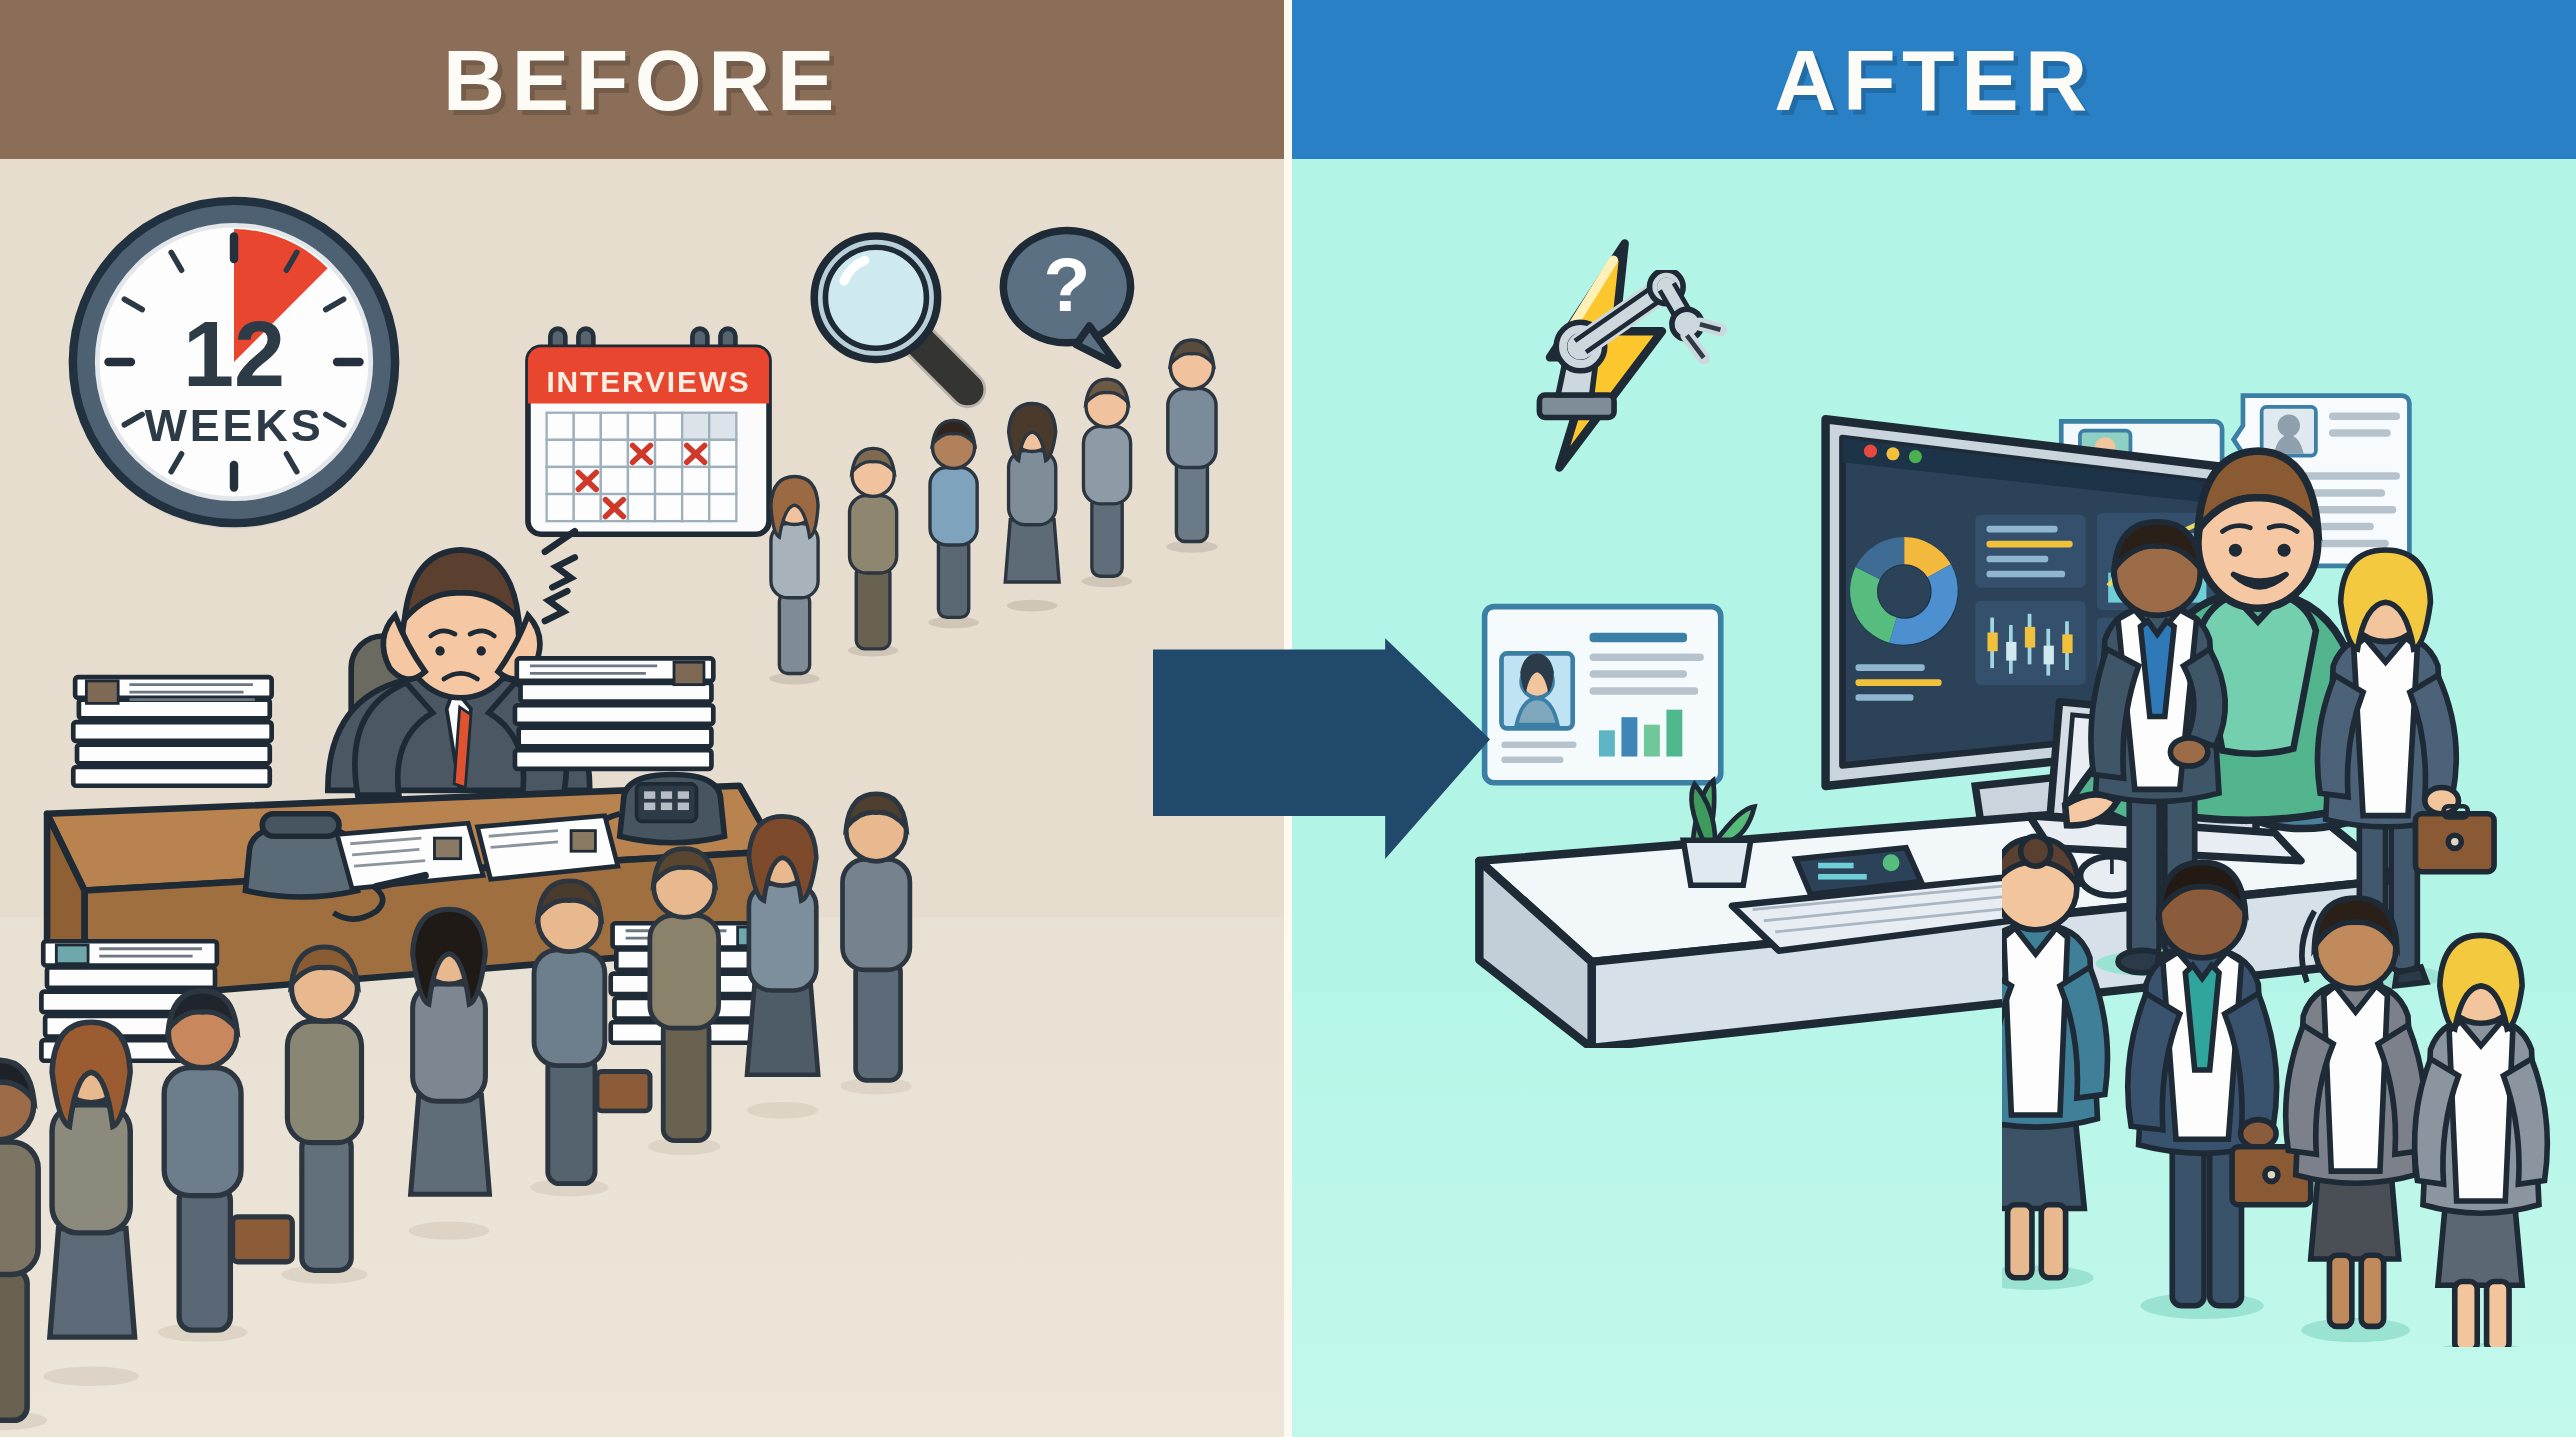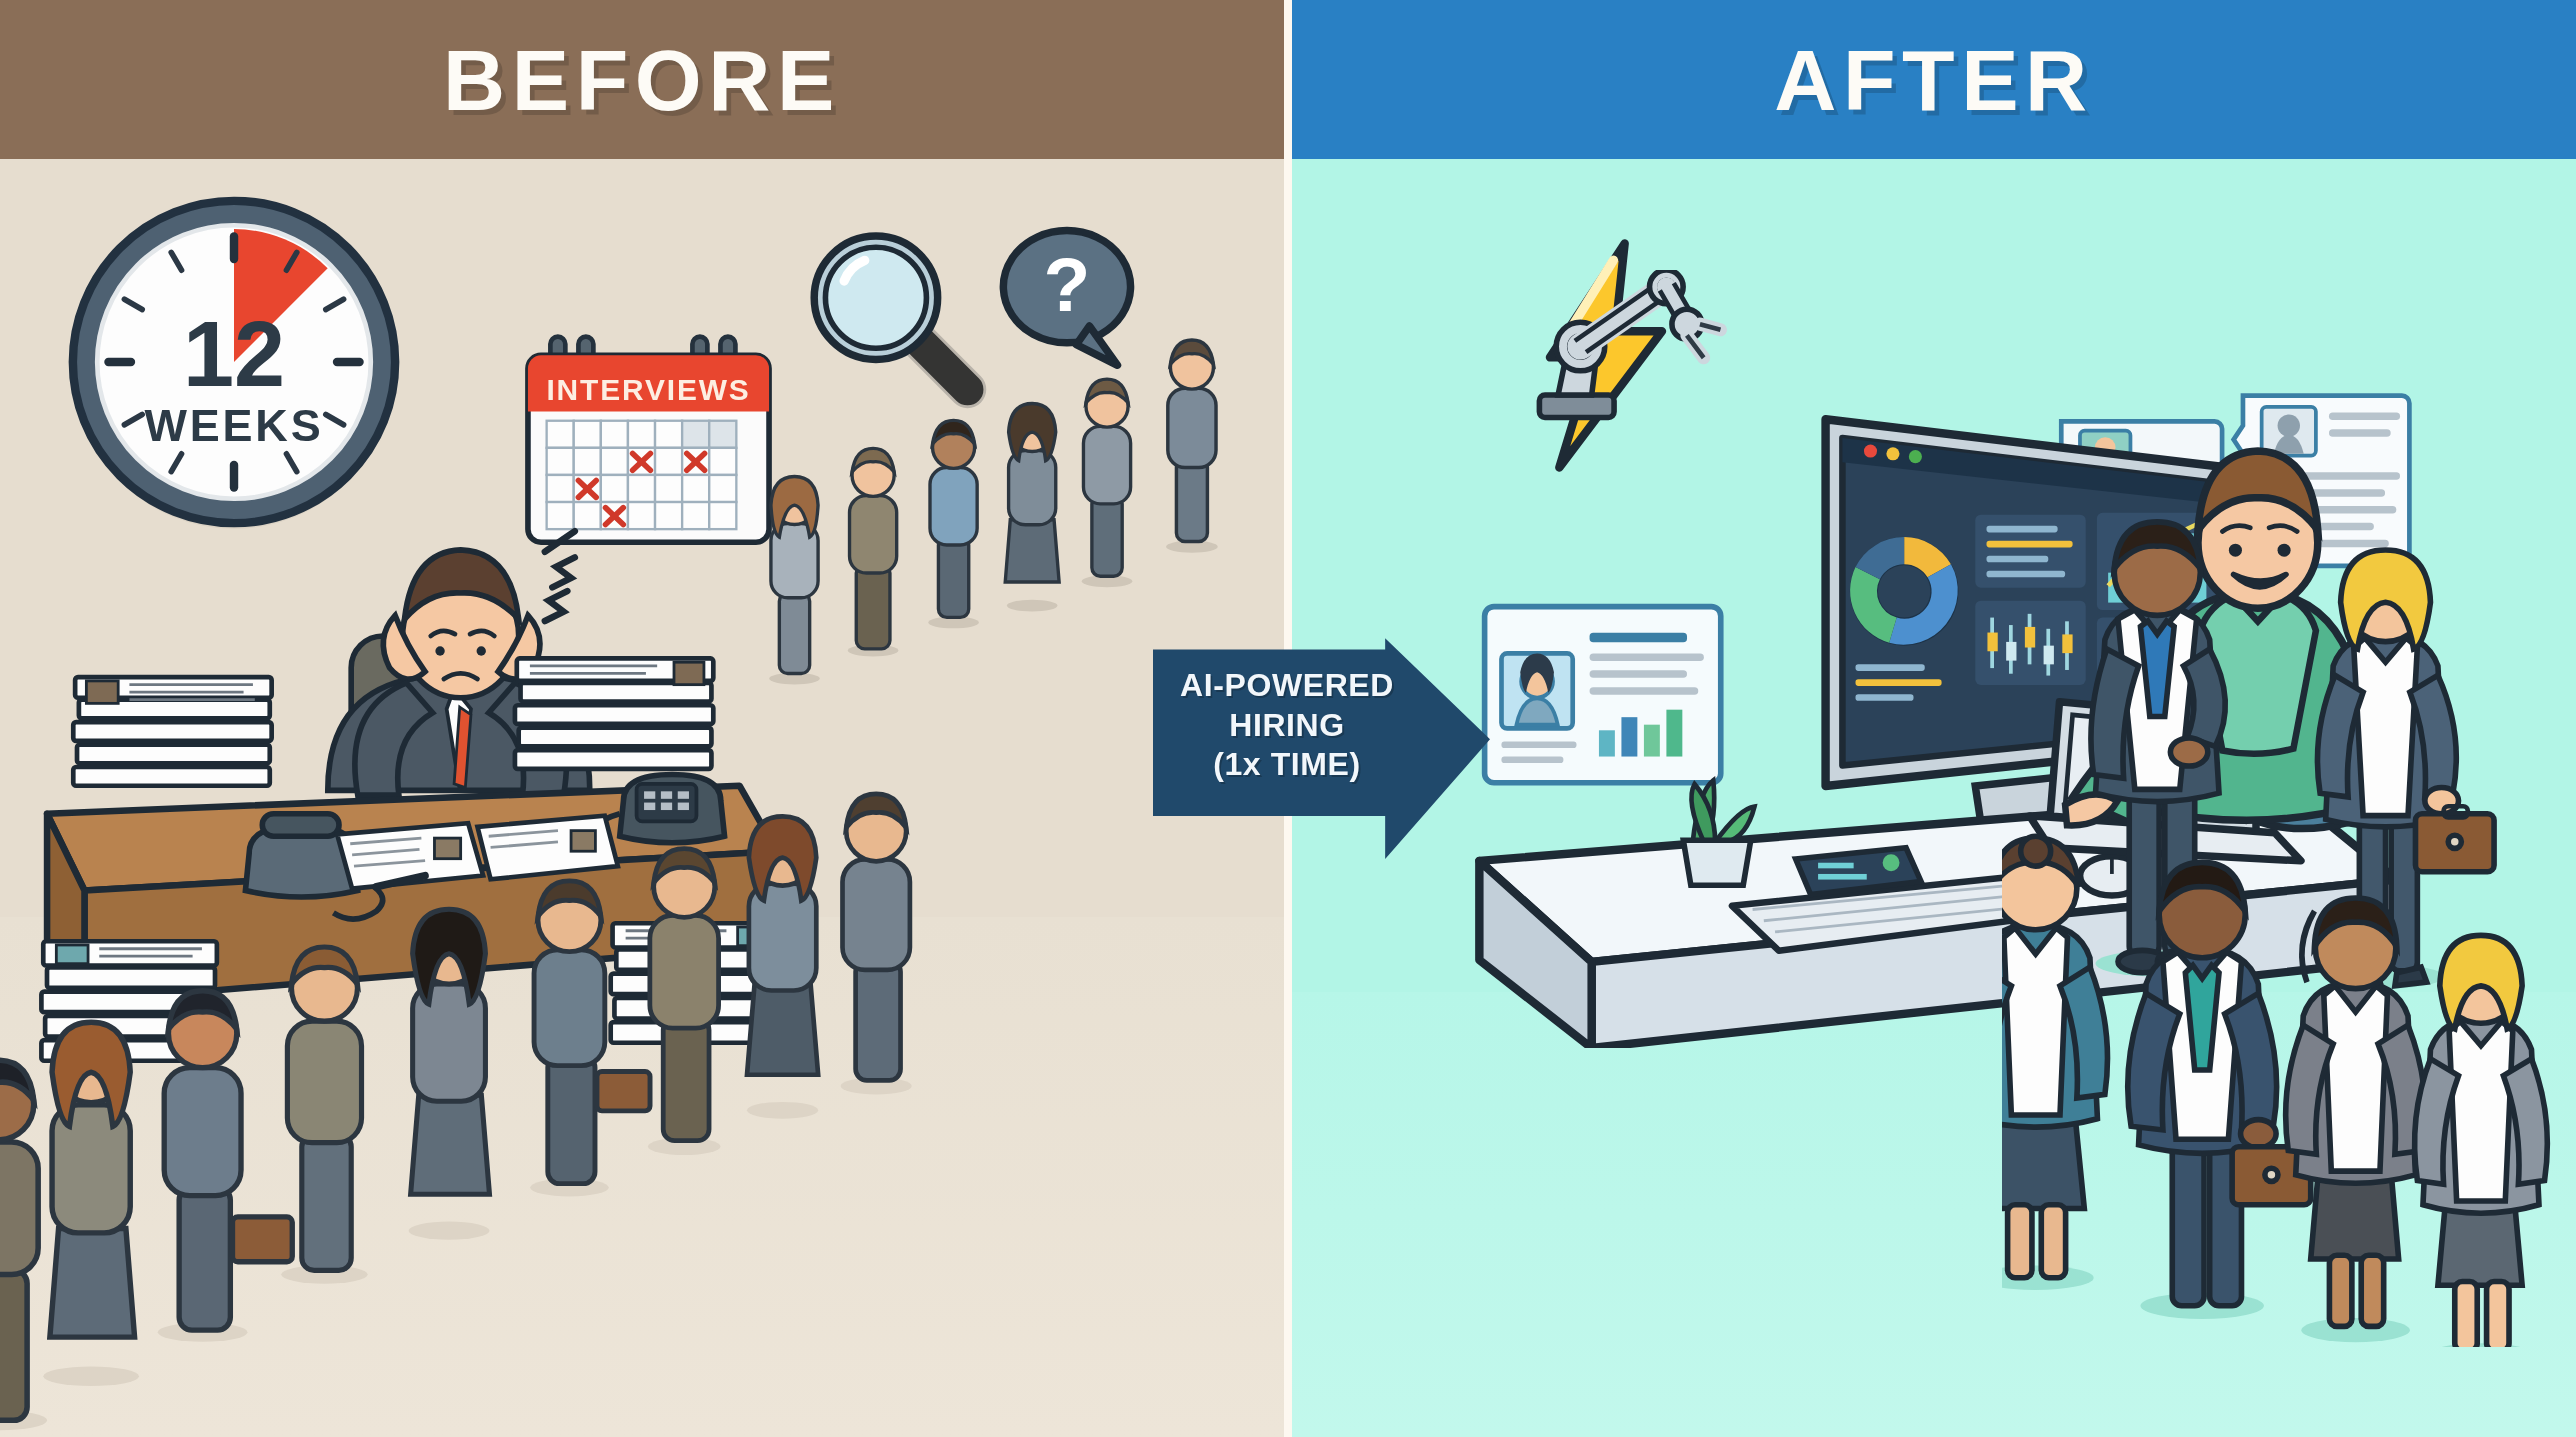--- a/index.html
+++ b/index.html
@@ -35,21 +35,21 @@
   .abs { position:absolute; }
 
   
   .clock-wrap { left:56px; top:184px; width:356px; height:356px; }
   .clk-num { font-size:98px; font-weight:bold; fill:#2d3b47; text-anchor:middle;
              font-family:"Liberation Sans",sans-serif; }
   .clk-wk  { font-size:48px; font-weight:bold; fill:#2d3b47; text-anchor:middle;
              letter-spacing:3px; font-family:"Liberation Sans",sans-serif; }
 
   
-  .cal-wrap { left:513px; top:331px; width:271px; height:229px; }
+  .cal-wrap { left:513px; top:323px; width:271px; height:229px; }
   .cal-title { font-size:32px; font-weight:bold; fill:#fdeee2; text-anchor:middle;
                letter-spacing:2px; font-family:"Liberation Sans",sans-serif; }
 
   
   .arrow-wrap { left:1153px; top:638px; width:337px; height:225px; z-index:60; }
   .arrow-txt { position:absolute; left:17px; top:28px; width:234px;
                color:#f2f7fb; font-size:32px; font-weight:bold; line-height:1.24;
                text-align:center; letter-spacing:0.6px;
                text-shadow:1.9px 1.9px 0 rgba(0,0,0,.22); }
 
@@ -760,22 +760,17 @@
       </svg>
     </div>
   </div>
 
   <div class="divider"></div>
 
   <div class="abs arrow-wrap">
     <svg width="337" height="225" viewBox="0 0 360 240">
       <path d="M0 12 L248 12 L248 0 L360 108 L248 236 L248 190 L0 190 Z" fill="#20496b"></path>
     </svg>
-    <div class="arrow-txt">
-      <div>AI-POWERED</div>
-      <div>HIRING</div>
-      <div>(1x TIME)</div>
-    </div>
   </div>
 
 
 </div>
 
 
 </body></html>

